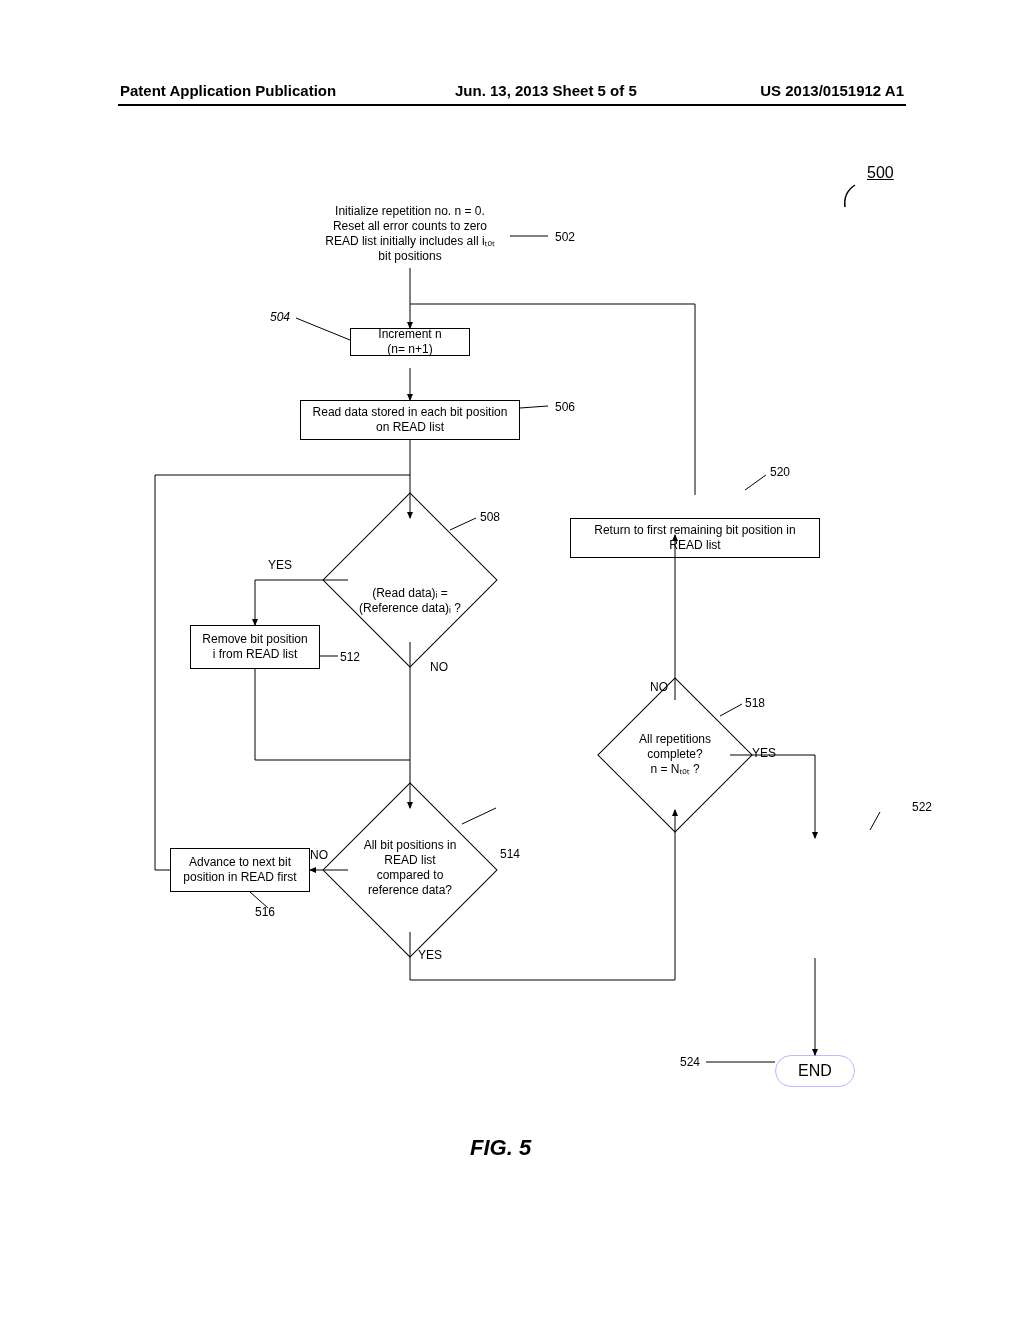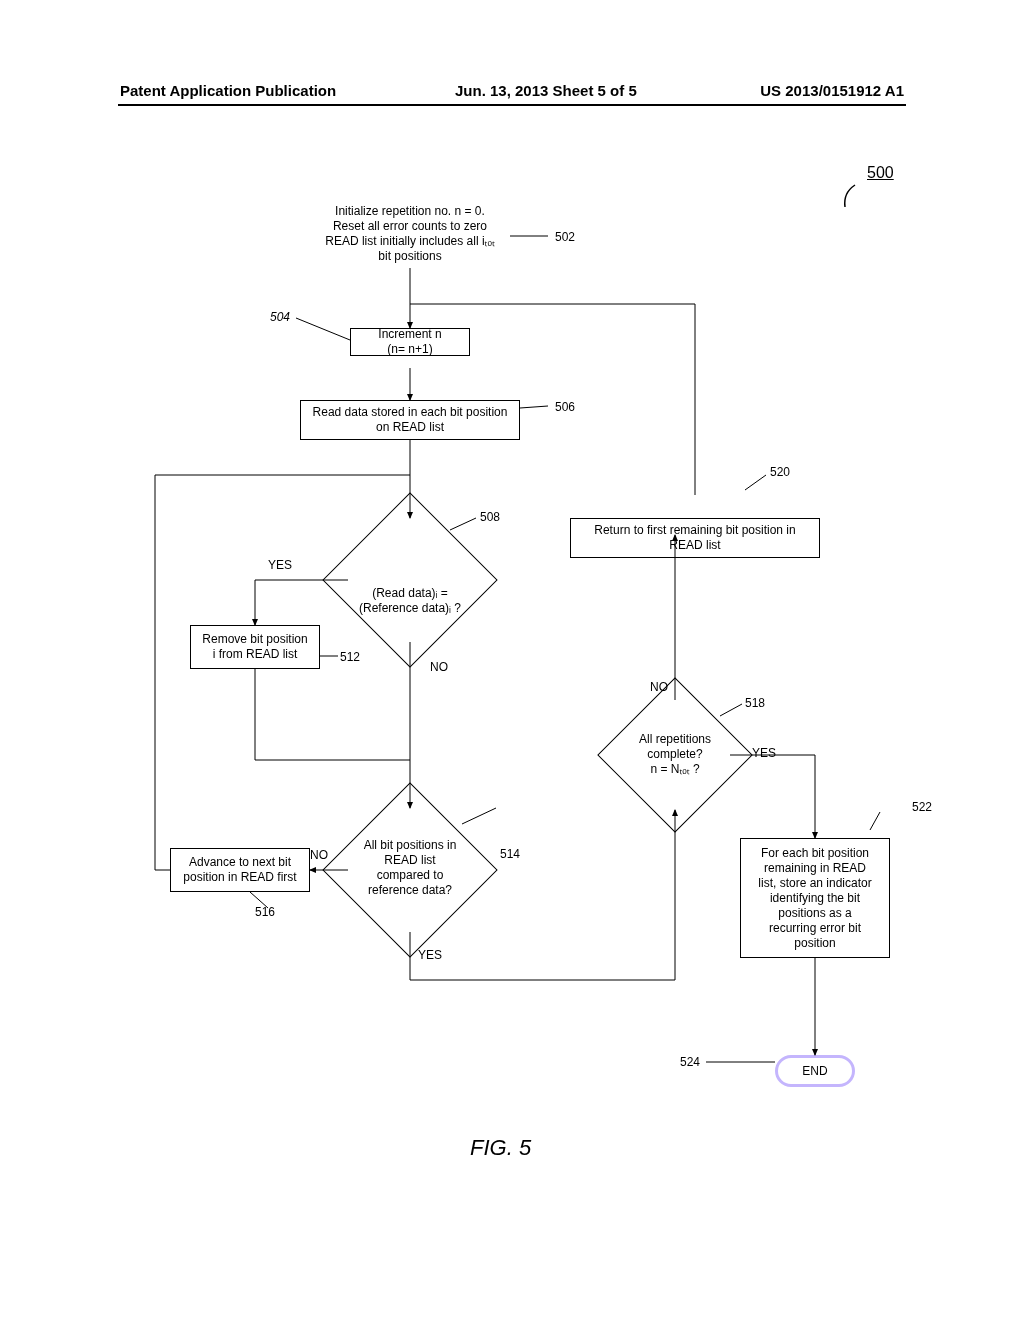--- a/index.html
+++ b/index.html
@@ -66,33 +66,33 @@
   }
   .diamond-text {
     position: absolute;
     font-size: 12px;
     text-align: center;
     line-height: 1.25;
     pointer-events: none;
   }
   .terminator {
     position: absolute;
-    border: 3px solid #c4b5fd;
+    border: 1px solid #c4b5fd;
     border-radius: 24px;
-    font-size: 12px;
+    font-size: 16px;
     display: flex;
     align-items: center;
     justify-content: center;
     background: #fff;
   }
   .figcap {
     position: absolute;
     font-size: 22px;
     font-style: italic;
-    font-weight: normal;
+    font-weight: bold;
   }
   svg.conn {
     position: absolute;
     top: 0; left: 0;
     width: 1024px; height: 1320px;
     pointer-events: none;
   }
 </style>
 </head>
 <body>
@@ -154,27 +154,20 @@
 complete?
 n = Nₜₒₜ ?</div>
   <span class="label" style="left:745px; top:696px;">518</span>
   <span class="label" style="left:650px; top:680px;">NO</span>
   <span class="label" style="left:752px; top:746px;">YES</span>
 
   <div class="box" style="left:570px; top:495px; width:250px; height:40px; white-space:pre-line;margin-top:23px;">Return to first remaining bit position in
 READ list</div>
   <span class="label" style="left:770px; top:465px;">520</span>
 
-  <div class="box" style="left:740px; top:838px; width:150px; height:120px; white-space:pre-line;">For each bit position
-remaining in READ
-list, store an indicator
-identifying the bit
-positions as a
-recurring error bit
-position</div>
   <span class="label" style="left:912px; top:800px;">522</span>
 
   <div class="terminator" style="left:775px; top:1055px; width:80px; height:32px;">END</div>
   <span class="label" style="left:680px; top:1055px;">524</span>
 
   <div class="figcap" style="left:470px; top:1135px;">FIG. 5</div>
 
   <svg class="conn">
     <defs>
       <marker id="ah" markerWidth="8" markerHeight="8" refX="6" refY="3" orient="auto">

